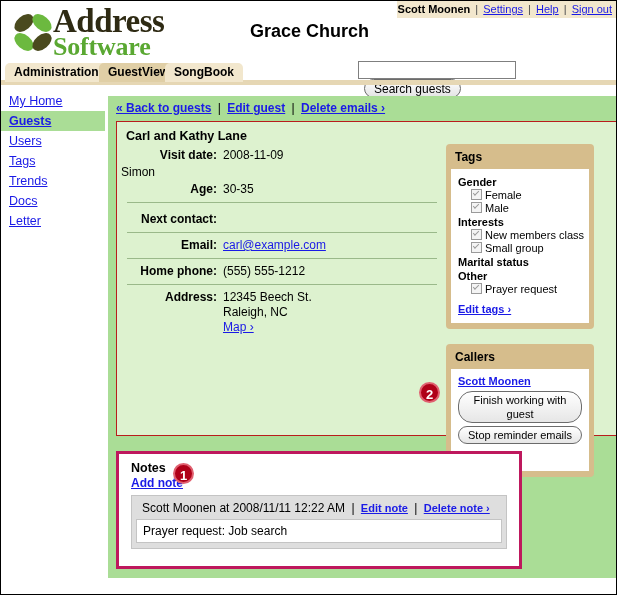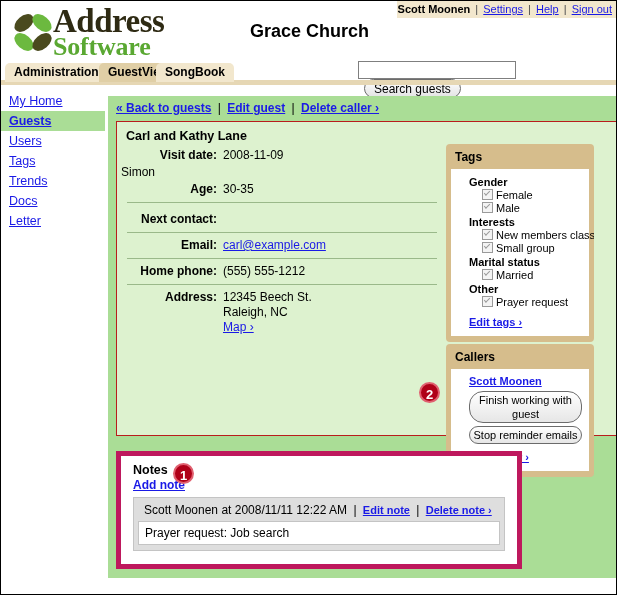--- a/index.html
+++ b/index.html
@@ -217,21 +217,21 @@
     overflow: hidden;
   }
   .panel-title {
     font-size: 12px;
     font-weight: bold;
     padding: 6px 0 5px 9px;
   }
   .panel-body {
     background: #ffffff;
     margin: 0 5px 6px 5px;
-    padding: 6px 7px 7px 18px;
+    padding: 6px 7px 7px 7px;
     font-size: 11px;
     line-height: 13px;
   }
   .tag-group {
     font-weight: bold;
     font-size: 11px;
     margin-top: 1px;
   }
   .tag-item {
     padding-left: 13px;
@@ -275,21 +275,21 @@
     cursor: pointer;
     box-sizing: border-box;
   }
 
   
   .notes-box {
     position: absolute;
     top: 355px; left: 8px;
     width: 406px; height: 118px;
     background: #ffffff;
-    border: 5px solid #be185d;
+    border: 3px solid #be185d;
     box-sizing: border-box;
   }
   .notes-title {
     font-size: 12.5px;
     font-weight: bold;
     padding: 7px 0 1px 12px;
   }
   .add-note {
     display: inline-block;
     font-size: 12px;
@@ -360,41 +360,41 @@
 
 <div class="search-row">
   <input class="search-input" type="text" placeholder="" style="">
   <button class="search-btn">Search guests</button>
 </div>
 
 <div class="tabbar">
   <div class="tabbar-base"></div>
   <div class="tab" style="left:4px;">Administration</div>
   <div class="tab active" style="left:98px;margin-top:18px;">GuestView</div>
-  <div class="tab" style="left:155px;margin-top:13px;">SongBook</div>
+  <div class="tab" style="left:164px;margin-top:13px;">SongBook</div>
 </div>
 
 <div class="sidebar">
   <a class="nav-item" href="#">My Home</a>
   <a class="nav-item active" href="#">Guests</a>
   <a class="nav-item" href="#">Users</a>
   <a class="nav-item" href="#">Tags</a>
   <a class="nav-item" href="#">Trends</a>
   <a class="nav-item" href="#">Docs</a>
   <a class="nav-item" href="#">Letter</a>
 </div>
 
 <div class="main-frame">
 
   <div class="crumbs">
     <a href="#">« Back to guests</a>
     <span class="sep">|</span>
     <a href="#">Edit guest</a>
     <span class="sep">|</span>
-    <a href="#">Delete caller ›</a>
+    <a href="#">Delete emails ›</a>
   </div>
 
   <div class="content-box">
     <div class="guest-name">Carl and Kathy Lane</div>
 
     <div class="fields">
       <div class="frow">
         <div class="lbl">Visit date:</div>
         <div class="val">2008-11-09</div>
       </div>
@@ -463,23 +463,20 @@
 
       <div class="tag-group">Interests</div>
       <div class="tag-item">
         <span class="cb"></span><span>New members class</span>
       </div>
       <div class="tag-item">
         <span class="cb"></span><span>Small group</span>
       </div>
 
       <div class="tag-group">Marital status</div>
-      <div class="tag-item">
-        <span class="cb"></span><span>Married</span>
-      </div>
 
       <div class="tag-group">Other</div>
       <div class="tag-item">
         <span class="cb"></span><span>Prayer request</span>
       </div>
 
       <a class="panel-link" href="#">Edit tags ›</a>
     </div>
   </div>
 

